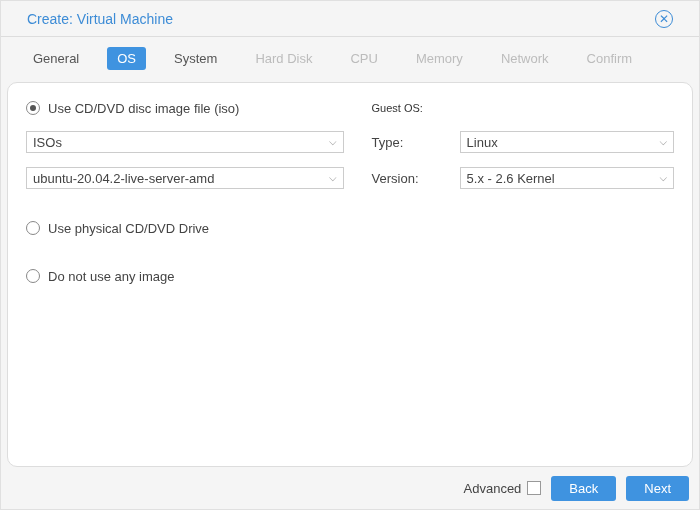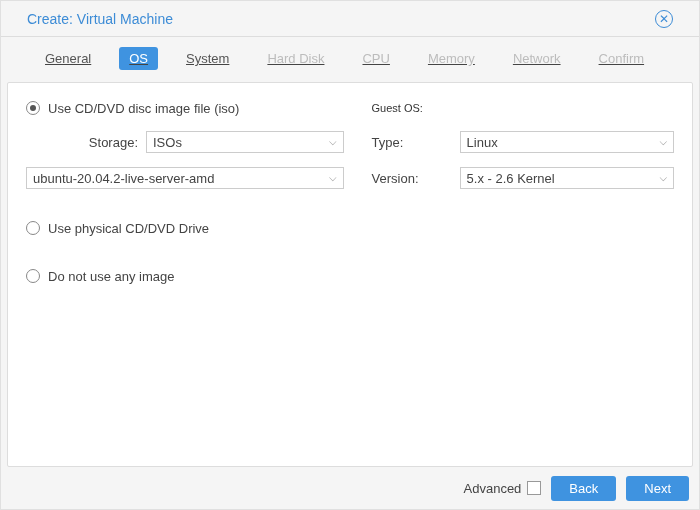--- a/index.html
+++ b/index.html
@@ -38,23 +38,22 @@
     align-items: center;
     justify-content: center;
     cursor: pointer;
     color: #3d8cd6;
     font-size: 12px;
     line-height: 1;
   }
   .tabs {
     display: flex;
     gap: 18px;
-    padding: 10px 22px 12px 34px;
-    align-items: center;
-    text-decoration: underline;
+    padding: 10px 22px 12px 22px;
+    align-items: center;
   }
   .tab {
     padding: 4px 10px;
     color: #555;
     cursor: pointer;
     border-radius: 3px;
     font-size: 13px;
   }
   .tab.active {
     background: #3f93e0;
@@ -62,21 +61,21 @@
   }
   .tab.disabled {
     color: #bcbcbc;
     cursor: default;
   }
   .panel {
     flex: 1;
     background: #fff;
     margin: 0 6px;
     border: 1px solid #ddd;
-    border-radius: 2px;
+    border-radius: 10px;
     padding: 14px 18px;
     display: flex;
     gap: 28px;
     overflow: hidden;
   }
   .col {
     display: flex;
     flex-direction: column;
     gap: 10px;
   }
@@ -210,21 +209,20 @@
   <div class="panel">
 
     <div class="col col-left">
 
       <div class="radio-row">
         <span class="radio checked"></span>
         <span>Use CD/DVD disc image file (iso)</span>
       </div>
 
       <div class="field-row">
-        <div class="field-label">Storage:</div>
         <div class="combo">
           <span class="combo-text">ISOs</span>
           <span class="combo-arrow">⌵</span>
         </div>
       </div>
 
       <div class="field-row">
         <div class="combo">
           <span class="combo-text">ubuntu-20.04.2-live-server-amd</span>
           <span class="combo-arrow">⌵</span>

